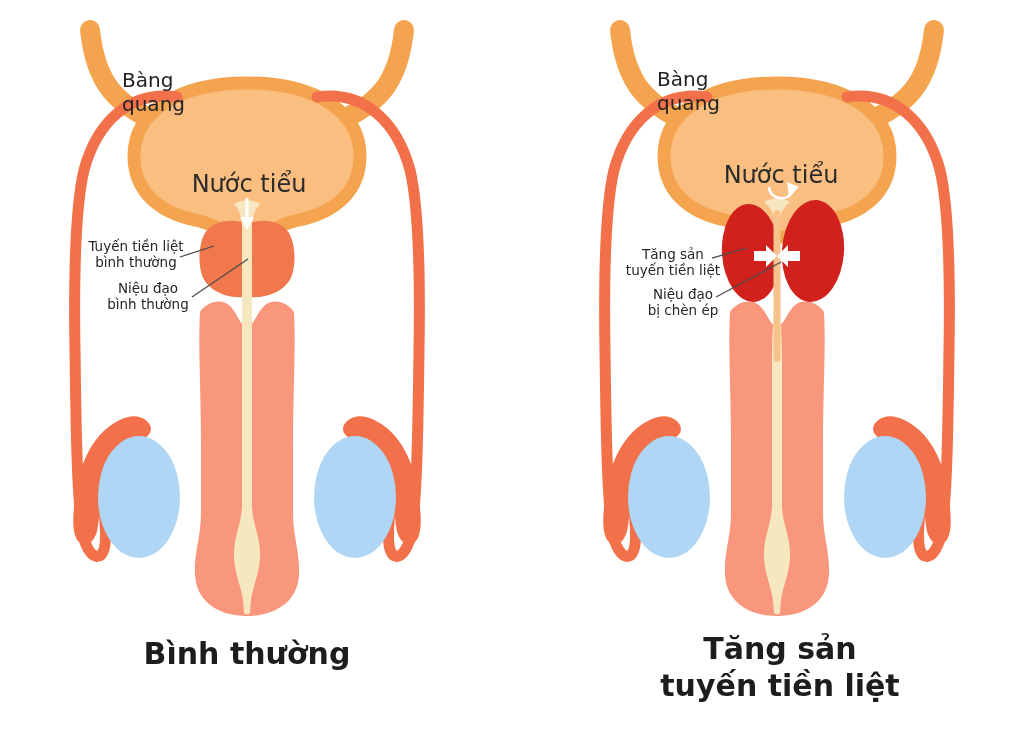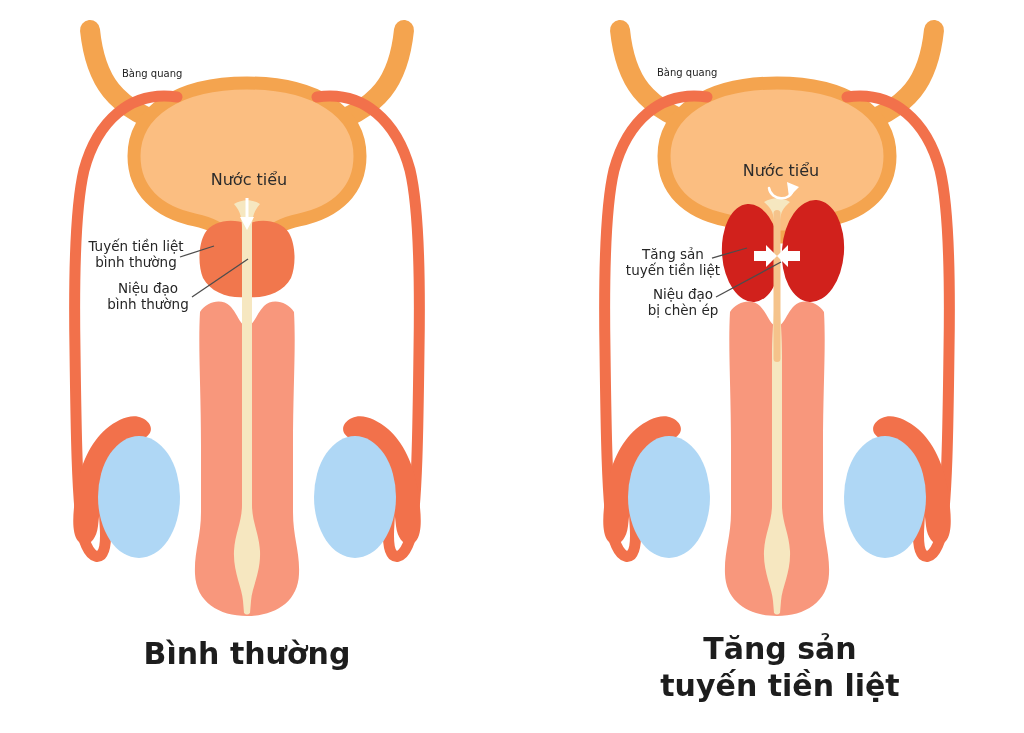--- a/index.html
+++ b/index.html
@@ -11,22 +11,22 @@
     font-family:"DejaVu Sans","Liberation Sans",sans-serif;
   }
   .stage svg{position:absolute;left:0;top:0;}
   .lbl{
     position:absolute;
     color:#222222;
     white-space:pre-line;
     text-align:center;
     line-height:1.22;
   }
-  .lbl-bladder{font-size:10px;text-align:left;}
-  .lbl-urine{font-size:16px;color:#2b2b2b;}
+  .lbl-bladder{font-size:20px;text-align:left;}
+  .lbl-urine{font-size:24px;color:#2b2b2b;}
   .lbl-callout{font-size:13.5px;color:#262626;}
   .caption{
     position:absolute;
     font-size:30px;
     font-weight:bold;
     color:#1d1d1d;
     text-align:center;
     white-space:pre-line;
     line-height:1.22;
   }

